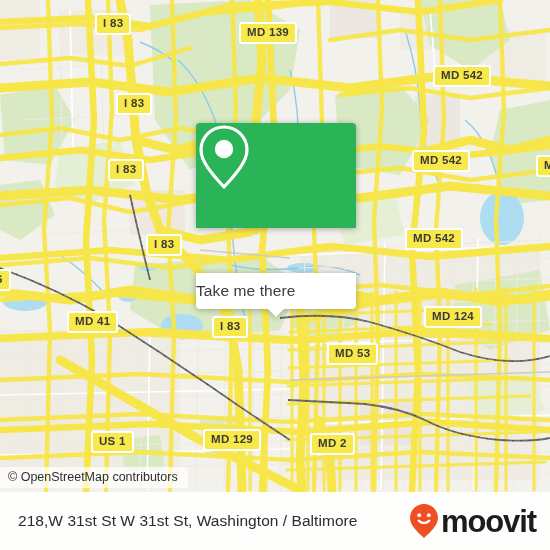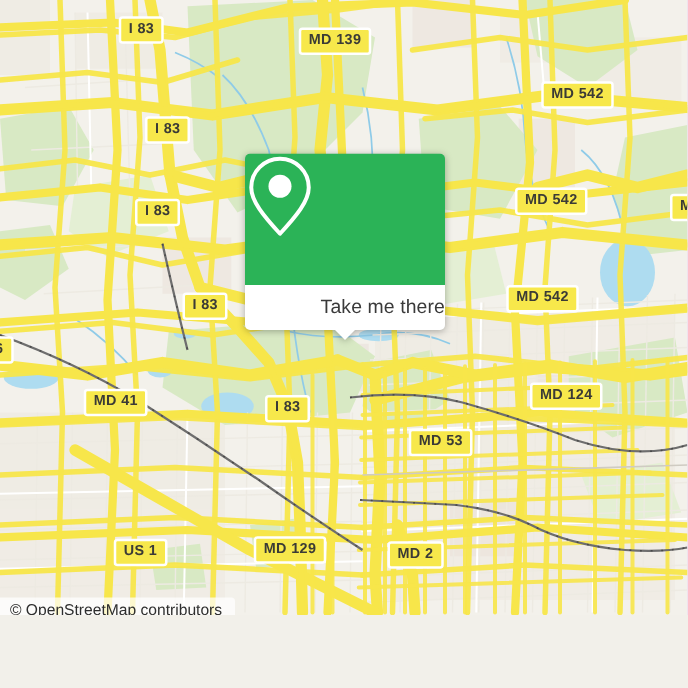--- a/index.html
+++ b/index.html
@@ -4,21 +4,21 @@
 <style>
   html,body{margin:0;padding:0;}
   body{
     width:550px;height:550px;overflow:hidden;
     font-family:"Liberation Sans","DejaVu Sans",sans-serif;
     background:#F2F0EA;
   }
   #app{position:relative;width:550px;height:550px;overflow:hidden;}
 
   
-  .map{position:absolute;left:0;top:0;width:550px;height:492px;overflow:hidden;background:#f0abfc;}
+  .map{position:absolute;left:0;top:0;width:550px;height:492px;overflow:hidden;background:#86efac;}
   .map svg{position:absolute;left:0;top:0;}
 
   
   .shield{
     position:absolute;
     background:#F7E84B;
     border:2px solid #FFFFFF;
     border-radius:3px;
     color:#3B3B36;
     font-size:11.5px;
@@ -40,37 +40,37 @@
   .callout-top{
     background:#2BB357;height:105px;width:100%;
     border-radius:4px 4px 0 0;
     display:flex;align-items:center;justify-content:center;
     box-sizing:border-box;
   }
   .pin-mark{display:block;}
   .callout-bottom{
     background:#FFFFFF;height:36px;width:100%;
     border-radius:0 0 4px 4px;
-    display:flex;align-items:center;justify-content:flex-end;
-    box-sizing:border-box;position:relative;
+    display:flex;align-items:center;justify-content:flex-start;
+    box-sizing:border-box;position:relative;margin-top:45px;
   }
   .callout-label{
     color:#3A3A3A;font-size:15.5px;letter-spacing:.1px;
   }
   .callout-tail{
     position:absolute;left:50%;bottom:-8px;transform:translateX(-50%);
     width:0;height:0;
     border-left:9px solid transparent;
     border-right:9px solid transparent;
     border-top:9px solid #FFFFFF;
   }
 
   
   .attrib{
-    position:absolute;left:0;top:478px;
+    position:absolute;left:0;top:467px;
     background:rgba(255,255,255,.72);
     padding:3px 10px 4px 8px;
     font-size:12.5px;color:#2E2E2E;
     border-radius:0 3px 0 0;
     white-space:nowrap;
   }
 
   
   .bottombar{
     position:absolute;left:0;top:492px;width:550px;height:58px;
@@ -379,14 +379,26 @@
       </div>
       <div class="callout-bottom">
         <span class="callout-label">Take me there</span>
         <span class="callout-tail"></span>
       </div>
     </div>
 
     <div class="attrib">© OpenStreetMap contributors</div>
   </div>
 
+  <div class="bottombar">
+    <div class="addr">218,W 31st St W 31st St, Washington / Baltimore</div>
+    <div class="brand">
+      <svg width="30" height="36" viewBox="0 0 30 36">
+        <path d="M15 1 C7.3 1 1 7.2 1 14.8 C1 23 9.2 29.5 15 35 C20.8 29.5 29 23 29 14.8 C29 7.2 22.7 1 15 1 Z" fill="#F04E23"></path>
+        <circle cx="10.2" cy="12.2" r="1.9" fill="#FFFFFF"></circle>
+        <circle cx="19.8" cy="12.2" r="1.9" fill="#FFFFFF"></circle>
+        <path d="M9.6 17.6 Q15 22.4 20.4 17.6" fill="none" stroke="#FFFFFF" stroke-width="2.1" stroke-linecap="round"></path>
+      </svg>
+      <span class="brand-word">moovit</span>
+    </div>
+  </div>
 
 </div>
 
 </body></html>

